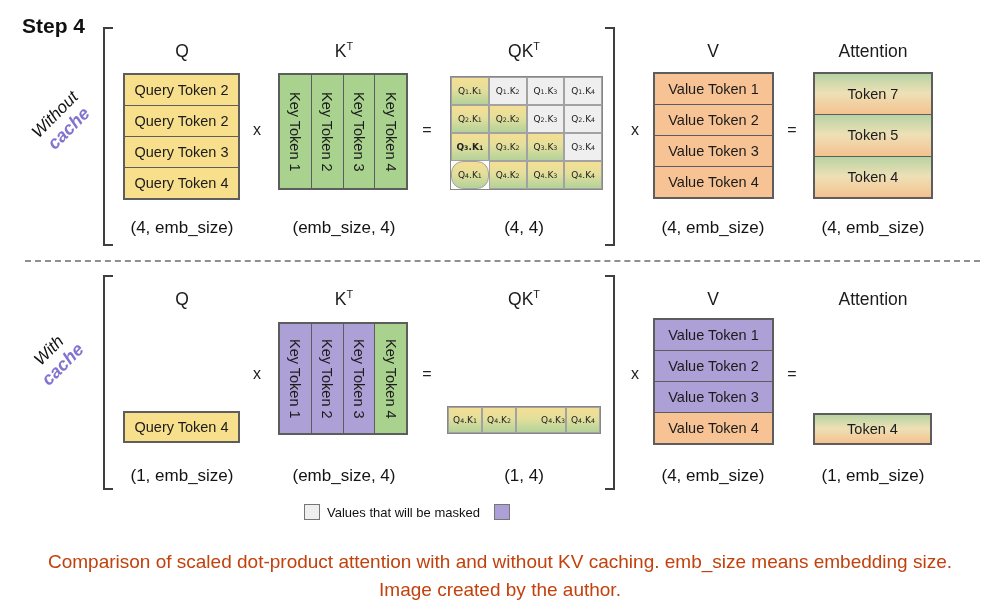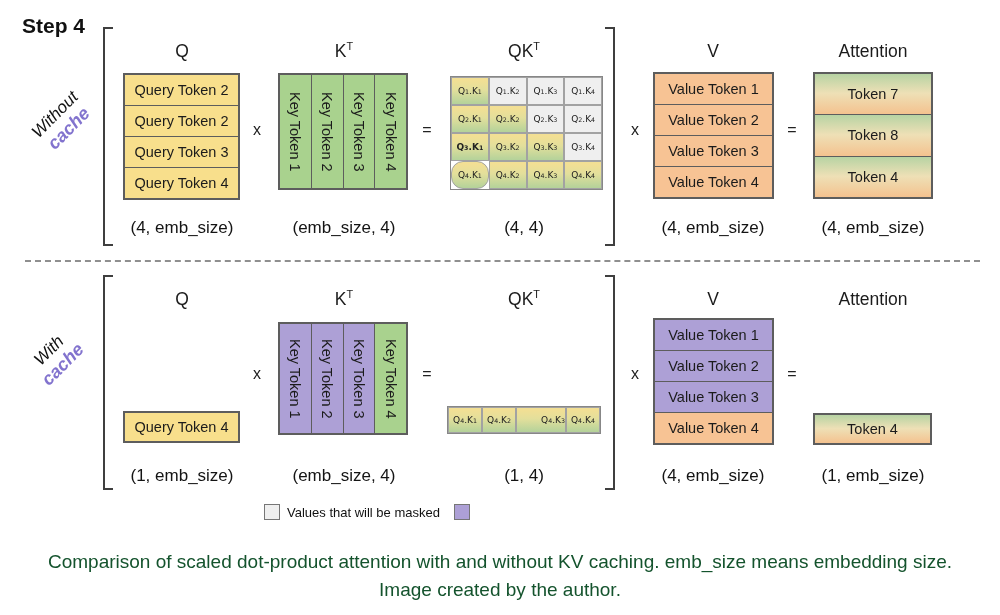--- a/index.html
+++ b/index.html
@@ -26,24 +26,24 @@
   .vmat{position:absolute;display:flex;flex-direction:row;border:2px solid #5d5d5d;
     box-sizing:border-box;background:#fff;}
   .vmat .cell{flex:1;display:flex;align-items:center;justify-content:center;
     writing-mode:vertical-rl;font-size:14.5px;color:#1b1b1b;border-left:1.5px solid #5d5d5d;}
   .vmat .cell:first-child{border-left:none;}
   .gmat{position:absolute;display:grid;border:1.5px solid #878787;box-sizing:border-box;background:#fff;}
   .gmat .gcell{border:1px solid #a2a2a2;display:flex;align-items:center;justify-content:center;
     font-size:9px;color:#222;font-family:"DejaVu Sans",sans-serif;}
   .gmat .gcell sub{font-size:0.7em;}
   .separator{position:absolute;border-top:2px dashed #8f8f8f;height:0;}
-  .legend{position:absolute;display:flex;align-items:center;gap:14px;}
+  .legend{position:absolute;display:flex;align-items:center;gap:14px;margin-left:40px;}
   .legend-item{display:flex;align-items:center;gap:7px;font-size:13px;color:#111;}
   .swatch{width:16px;height:16px;border:1.5px solid #767676;box-sizing:border-box;}
-  .caption{position:absolute;left:0;width:100%;text-align:center;font-size:19px;color:#14532d;}
+  .caption{position:absolute;left:0;width:100%;text-align:center;font-size:19px;color:#c2410c;}
 </style>
 </head>
 <body>
 
 <div id="figure">
 
   <div class="step" style="left:22px;top:14px">Step 4</div>
 
   <div class="side-label" style="left:12px;top:102px">
     <span>Without</span>
@@ -94,21 +94,21 @@
   <div class="op" style="left:625px;top:121px">x</div>
   <div class="hmat" style="left:653px;top:72px;width:121px;height:127px">
       <div class="cell" style="background: rgb(247, 195, 148);">Value Token 1</div>
       <div class="cell" style="background: rgb(247, 195, 148);">Value Token 2</div>
       <div class="cell" style="background: rgb(247, 195, 148);">Value Token 3</div>
       <div class="cell" style="background: rgb(247, 195, 148);">Value Token 4</div>
     </div>
   <div class="op" style="left:782px;top:121px">=</div>
   <div class="hmat" style="left:813px;top:72px;width:120px;height:127px">
       <div class="cell" style="background: linear-gradient(rgb(183, 211, 163) 0%, rgb(238, 224, 182) 48%, rgb(244, 194, 143) 100%);">Token 7</div>
-      <div class="cell" style="background: linear-gradient(rgb(183, 211, 163) 0%, rgb(238, 224, 182) 48%, rgb(244, 194, 143) 100%);">Token 8</div>
+      <div class="cell" style="background: linear-gradient(rgb(183, 211, 163) 0%, rgb(238, 224, 182) 48%, rgb(244, 194, 143) 100%);">Token 5</div>
       <div class="cell" style="background: linear-gradient(rgb(183, 211, 163) 0%, rgb(238, 224, 182) 48%, rgb(244, 194, 143) 100%);">Token 4</div>
     </div>
 
   <div class="dims" style="left:102px;top:218px">(4, emb_size)</div>
   <div class="dims" style="left:264px;top:218px">(emb_size, 4)</div>
   <div class="dims" style="left:444px;top:218px">(4, 4)</div>
   <div class="dims" style="left:633px;top:218px">(4, emb_size)</div>
   <div class="dims" style="left:793px;top:218px">(4, emb_size)</div>
 
   <div class="separator" style="left:25px;top:260px;width:955px"></div>

